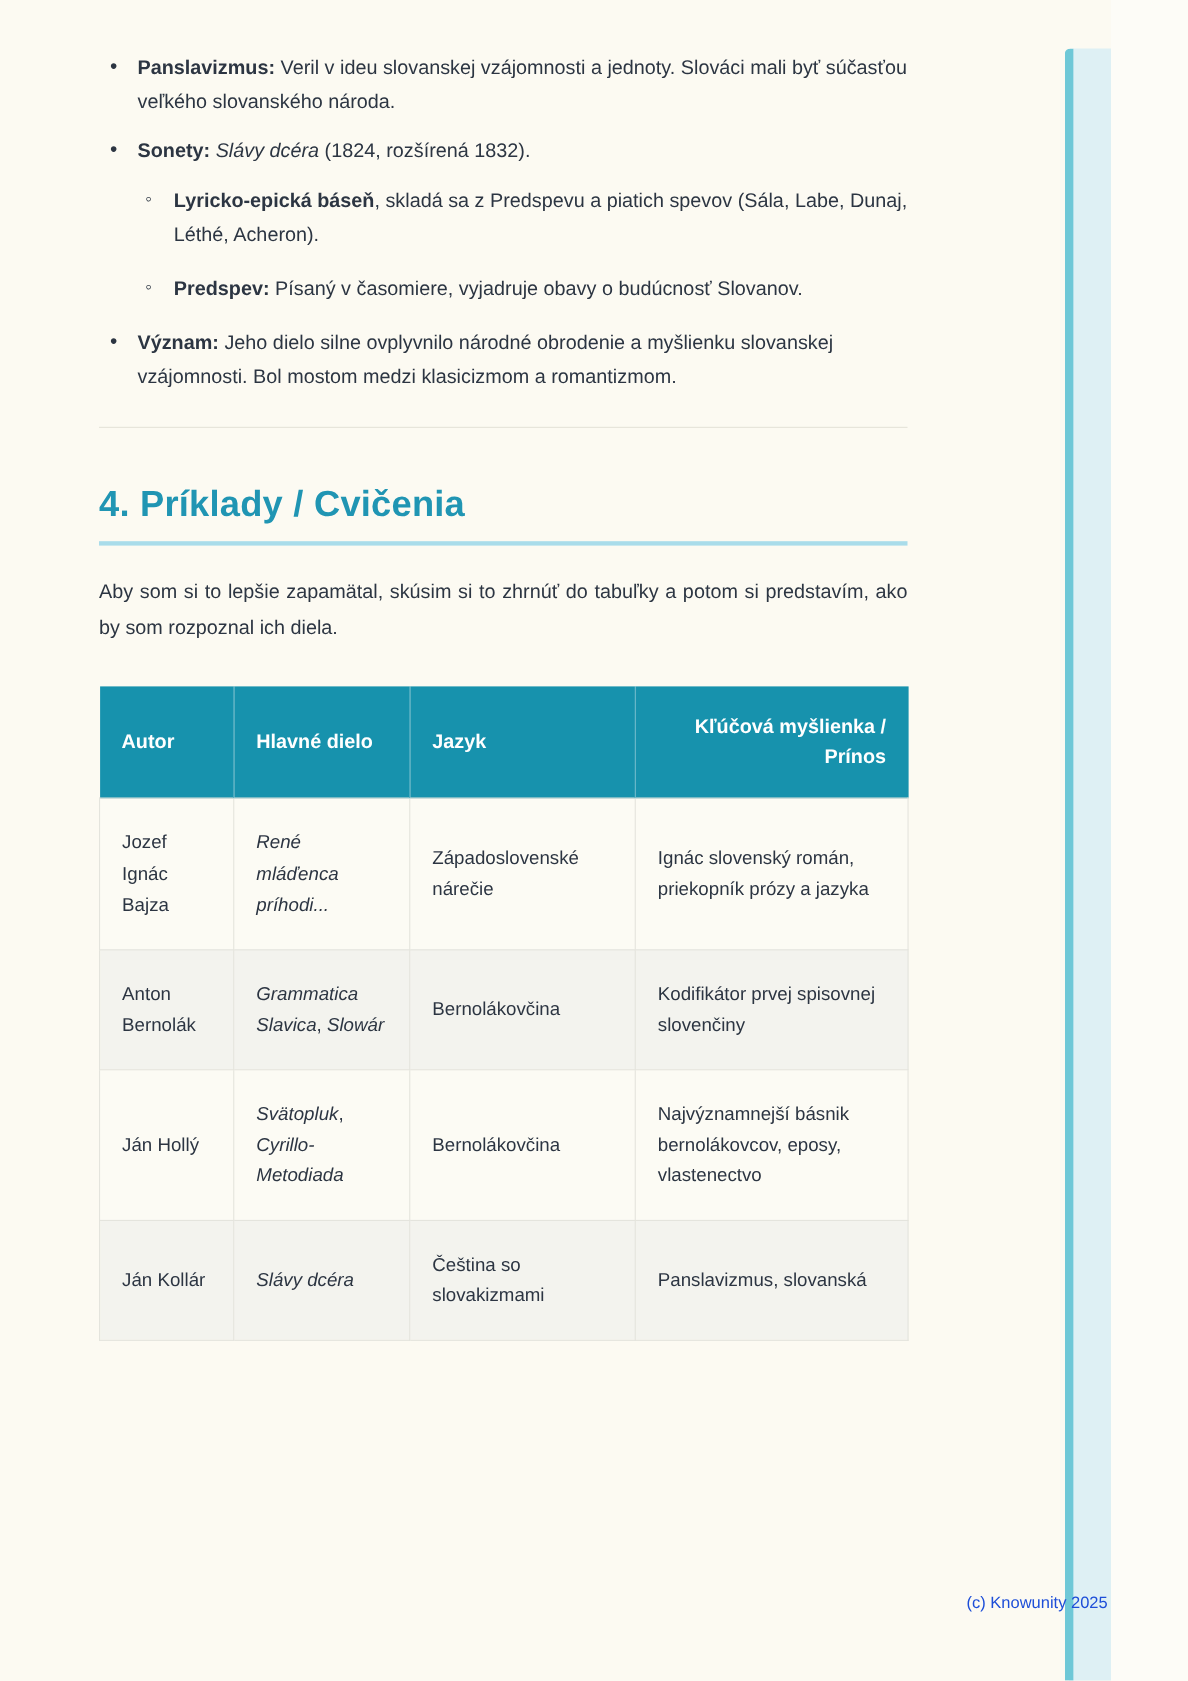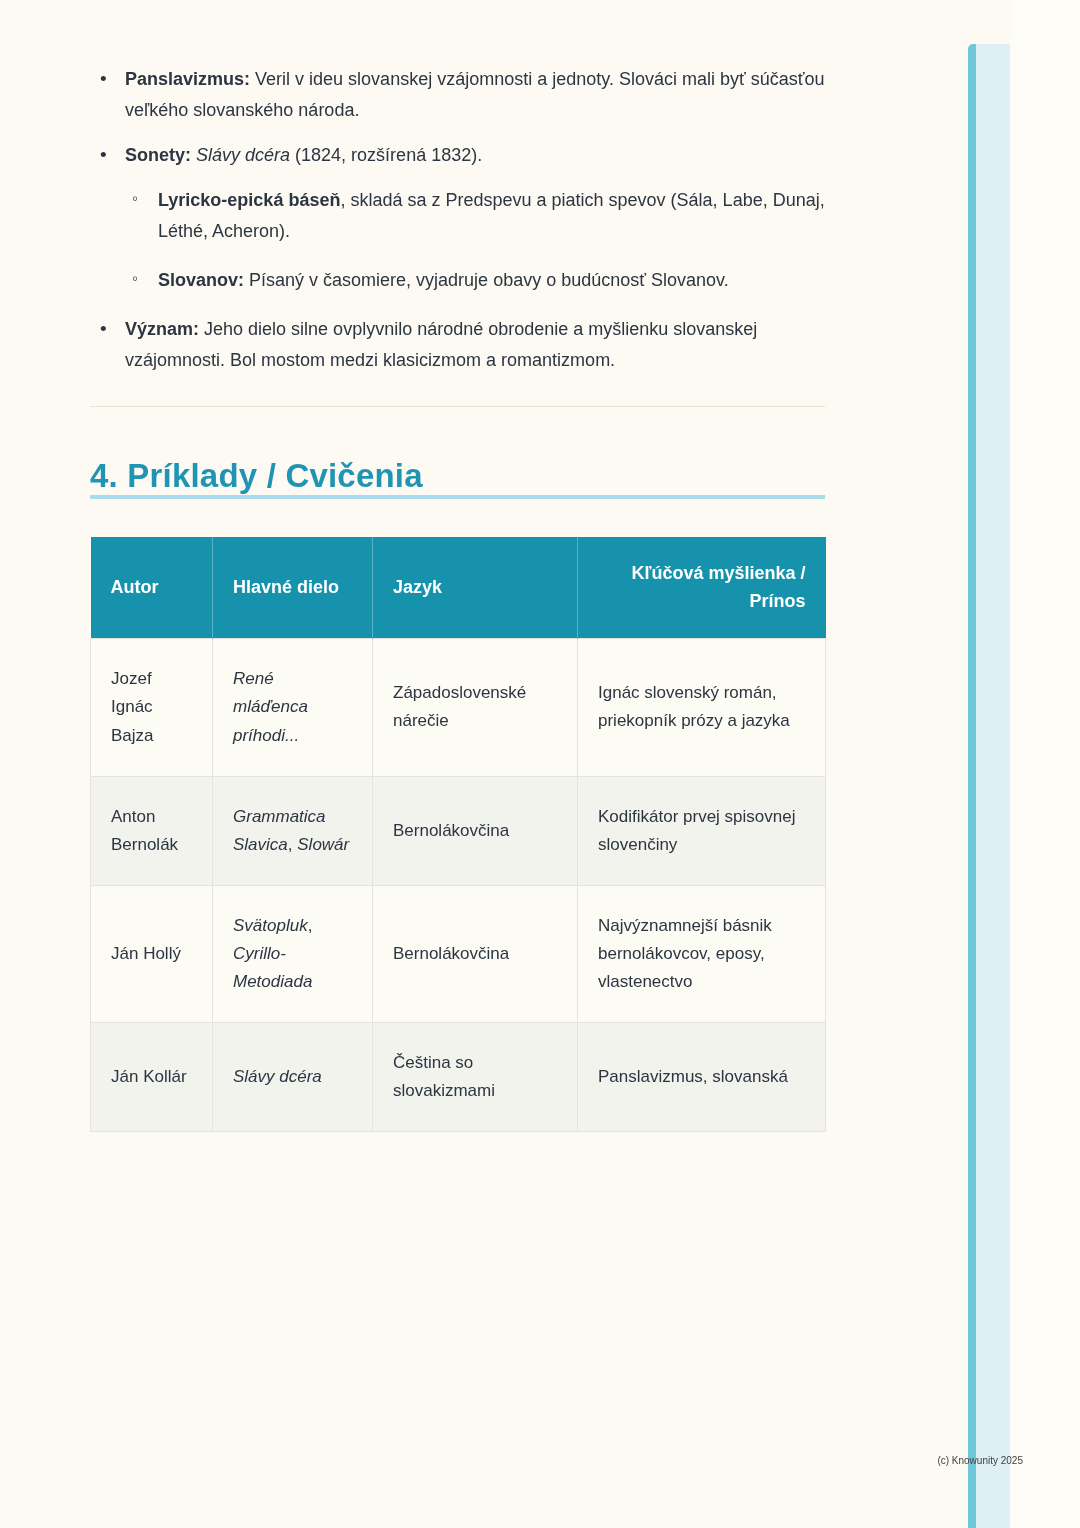--- a/index.html
+++ b/index.html
@@ -14,39 +14,39 @@
   *{margin:0;padding:0;box-sizing:border-box;}
   html,body{width:1080px;height:1528px;}
   body{
     font-family:"Liberation Sans",sans-serif;
     background:var(--background);
     color:var(--text);
     overflow:hidden;
     position:relative;
   }
   .page{position:absolute;inset:0;overflow:hidden;}
-  .content{position:absolute;left:90px;top:64px;width:735px;}
+  .content{position:absolute;left:90px;top:46px;width:735px;}
 
   ul.notes{list-style:none;}
   ul.notes li{position:relative;font-size:18px;line-height:1.72;}
   ul.notes li.l1{padding-left:35px;margin-bottom:14px;}
   ul.notes li.l1::before{content:"\2022";position:absolute;left:10px;top:-1px;font-size:19px;}
   ul.notes li.l2{padding-left:35px;margin-left:33px;margin-bottom:18px;margin-top:4px;}
   ul.notes li.l2::before{content:"\25E6";position:absolute;left:9px;top:-1px;font-size:17px;}
   ul.notes strong{font-weight:700;}
   em{font-style:italic;}
 
   hr.divider{border:none;border-top:1px solid #e5e3d9;margin-top:30px;}
 
   h2.section{
     margin-top:50px;
     font-size:33px;
     font-weight:700;
     color:var(--accent);
-    padding-bottom:0;
+    padding-bottom:15px;
     border-bottom:4px solid var(--heading-underline);
     letter-spacing:.2px;
   }
 
   p.intro{margin-top:26px;font-size:18px;line-height:1.78;text-align:justify;}
 
   table.authors{margin-top:38px;width:100%;border-collapse:collapse;table-layout:fixed;}
   table.authors th{
     background:var(--table-header-bg);
     color:#ffffff;
@@ -70,44 +70,45 @@
   table.authors tbody tr:nth-child(even) td{background:#f3f3ee;}
 
   .gutter{position:absolute;left:1010px;top:0;right:0;bottom:0;background:#fdfcf7;}
   .stripe{
     position:absolute;left:968px;top:44px;bottom:0;width:42px;
     background:var(--stripe-bg);
     border-left:8px solid var(--stripe-line);
     border-top-left-radius:5px;
   }
   .watermark{
-    position:absolute;right:57px;bottom:62px;
-    font-size:10px;color:#404040;z-index:5;white-space:nowrap;
+    position:absolute;right:73px;bottom:62px;
+    font-size:15px;color:#1d4ed8;z-index:5;white-space:nowrap;
   }
 </style>
 </head>
 <body>
 
 <div class="page">
   <div class="gutter"></div>
   <div class="stripe"></div>
 
   <div class="content">
     <ul class="notes">
         <li class="l1"><strong>Panslavizmus:</strong> Veril v ideu slovanskej vzájomnosti a jednoty. Slováci mali byť súčasťou veľkého slovanského národa.</li>
         <li class="l1"><strong>Sonety:</strong> <em>Slávy dcéra</em> (1824, rozšírená 1832).</li>
         <li class="l2"><strong>Lyricko-epická báseň</strong>, skladá sa z Predspevu a piatich spevov (Sála, Labe, Dunaj, Léthé, Acheron).</li>
-        <li class="l2"><strong>Slovanov:</strong> Písaný v časomiere, vyjadruje obavy o budúcnosť Slovanov.</li>
+        <li class="l2"><strong>Predspev:</strong> Písaný v časomiere, vyjadruje obavy o budúcnosť Slovanov.</li>
         <li class="l1"><strong>Význam:</strong> Jeho dielo silne ovplyvnilo národné obrodenie a myšlienku slovanskej vzájomnosti. Bol mostom medzi klasicizmom a romantizmom.</li>
       </ul>
 
     <hr class="divider">
 
     <h2 class="section">4. Príklady / Cvičenia</h2>
 
+    <p class="intro">Aby som si to lepšie zapamätal, skúsim si to zhrnúť do tabuľky a potom si predstavím, ako by som rozpoznal ich diela.</p>
 
     <table class="authors">
       <colgroup>
         <col style="width:122px">
         <col style="width:160px">
         <col style="width:205px">
         <col style="width:248px">
       </colgroup>
       <thead>
         <tr>

